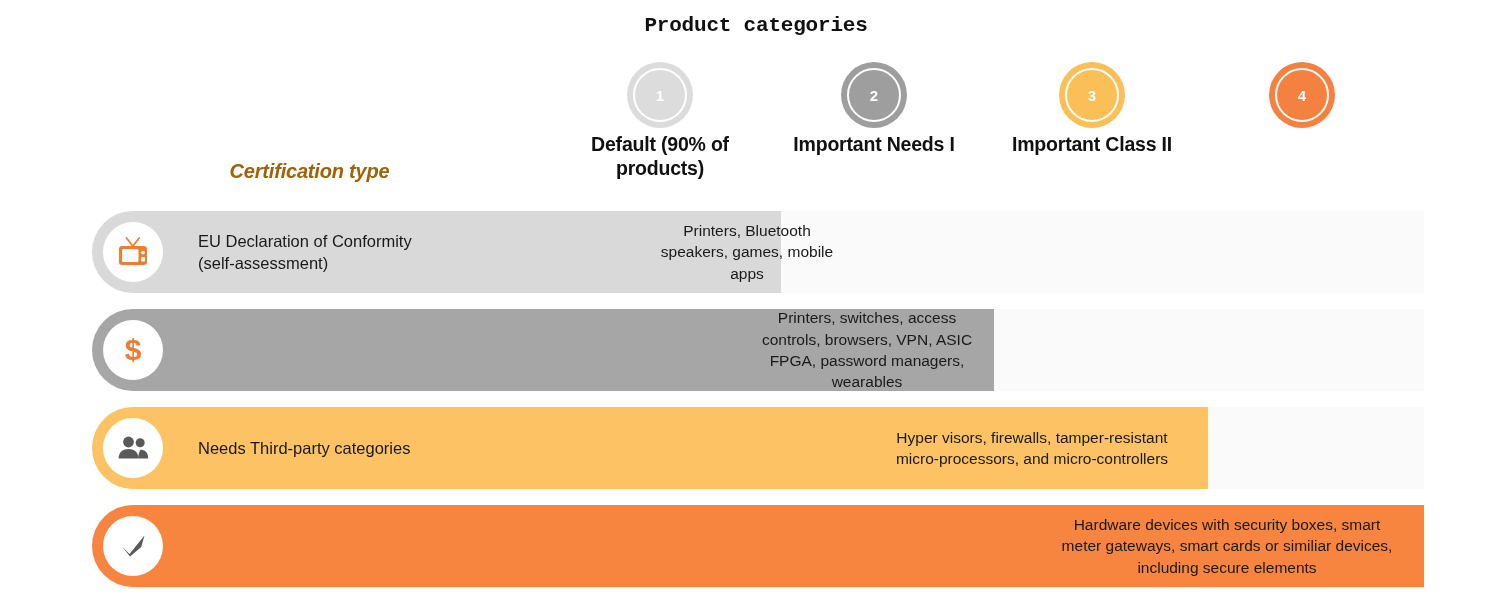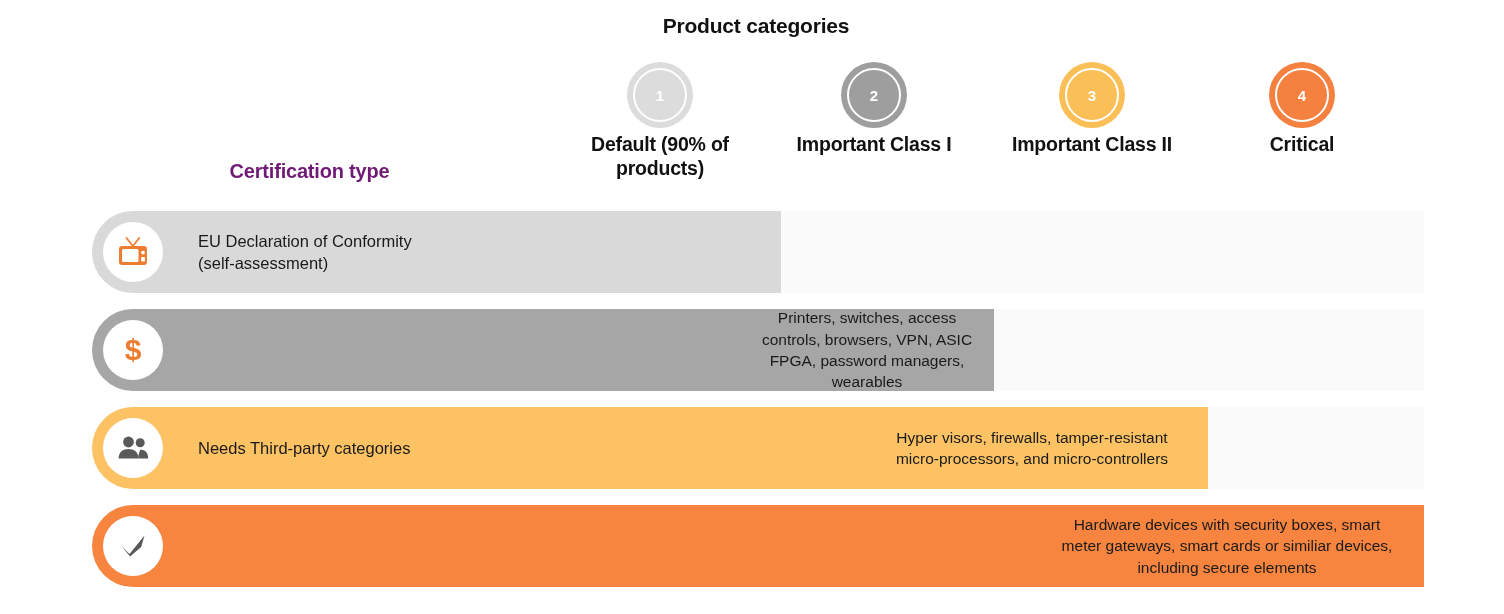--- a/index.html
+++ b/index.html
@@ -20,20 +20,21 @@
   .chart-title {
     position: absolute;
     left: 0;
     top: 14px;
     width: 1504px;
     text-align: center;
     font-size: 21px;
     font-weight: bold;
     letter-spacing: -0.2px;
     color: #111111;
+    font-family: Liberation Mono, monospace;
   }
   
   .chart-title > span { display: inline-block; transform: translateX(4px); }
 
   
   .header-row {
     position: absolute;
     left: 0;
     top: 0;
     width: 1504px;
@@ -41,22 +42,23 @@
   }
 
   .cert-type-label {
     position: absolute;
     left: 92px;
     top: 160px;
     width: 435px;
     text-align: center;
     font-size: 20px;
     font-weight: bold;
-    color: #701a75;
+    color: #a16207;
     letter-spacing: -0.2px;
+    font-style: italic;
   }
 
   .cat {
     position: absolute;
     top: 62px;
     text-align: center;
   }
   .cat-badge {
     width: 66px;
     height: 66px;
@@ -185,37 +187,36 @@
     </div>
     <div class="cat-label">Default (90% of
 products)</div>
   </div>
 
   <div class="cat" style="left:774px;width:200px;">
     <div class="cat-badge" style="background:#9E9E9E;">
       <div class="ring"></div>
       <div class="cat-num">2</div>
     </div>
-    <div class="cat-label">Important Class I</div>
+    <div class="cat-label">Important Needs I</div>
   </div>
 
   <div class="cat" style="left:988px;width:208px;">
     <div class="cat-badge" style="background:#FBBF57;">
       <div class="ring"></div>
       <div class="cat-num">3</div>
     </div>
     <div class="cat-label">Important Class II</div>
   </div>
 
   <div class="cat" style="left:1202px;width:200px;">
     <div class="cat-badge" style="background:#F4813F;">
       <div class="ring"></div>
       <div class="cat-num">4</div>
     </div>
-    <div class="cat-label">Critical</div>
   </div>
 </div>
 
 <div class="rows">
 
   <div class="row" style="top:211px;">
     <div class="row-track"></div>
     <div class="row-fill" style="width:689px;background:#D9D9D9;"></div>
     <div class="row-icon">
       <span>
@@ -223,20 +224,23 @@
           <path d="M10.5 2 L16.2 9.2 M23.2 2 L17.6 9.2" stroke="#ED7D31" stroke-width="1.8" fill="none" stroke-linecap="round"></path>
           <rect x="3" y="10" width="28" height="19" rx="3.2" fill="#ED7D31"></rect>
           <rect x="6" y="13" width="16.5" height="13" rx="1.6" fill="#ffffff"></rect>
           <circle cx="27" cy="16.6" r="1.9" fill="#ffffff"></circle>
           <rect x="25.1" y="21" width="3.9" height="4.6" rx="1.1" fill="#ffffff"></rect>
         </svg>
       </span>
     </div>
     <div class="row-desc" style="width:430px;">EU Declaration of Conformity
 (self-assessment)</div>
+    <div class="row-example" style="left:540px;width:230px;">Printers, Bluetooth
+speakers, games, mobile
+apps</div>
   </div>
 
   <div class="row" style="top:309px;">
     <div class="row-track"></div>
     <div class="row-fill" style="width:902px;background:#A6A6A6;"></div>
     <div class="row-icon">
       <span>
         <svg width="26" height="34" viewBox="0 0 26 34">
           <text x="13" y="27" text-anchor="middle" font-family="Liberation Sans, sans-serif" font-size="30" font-weight="bold" fill="#ED7D31">$</text>
         </svg>

